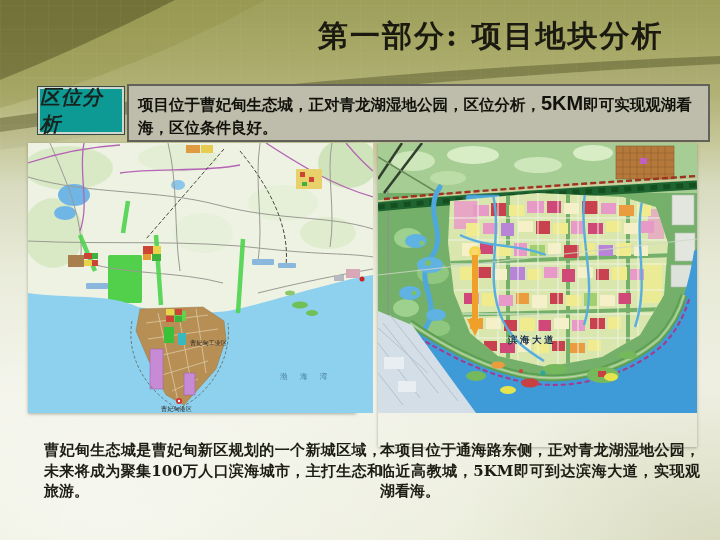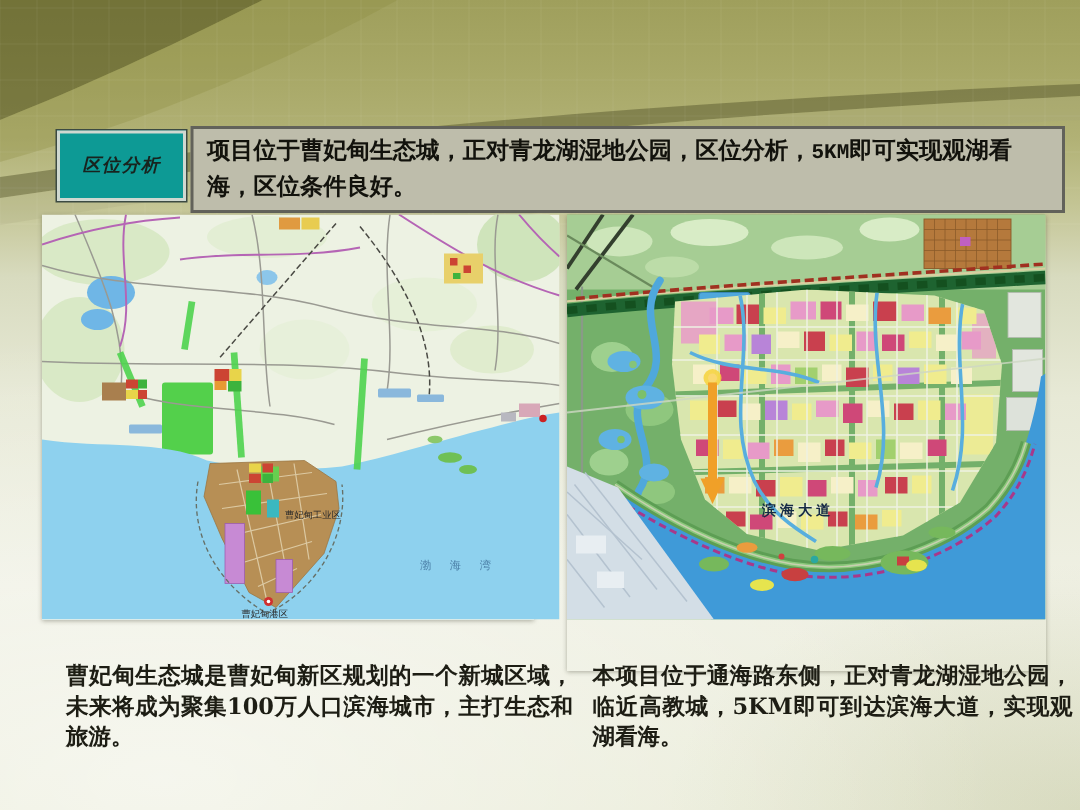--- a/index.html
+++ b/index.html
@@ -19,55 +19,56 @@
   .title{
     position:absolute;left:318px;top:16px;width:392px;
     font-family:"DejaVu Serif","Liberation Serif",serif;
     font-size:30px;font-weight:bold;color:#1a1a10;letter-spacing:2px;white-space:nowrap;
   }
   .loc-label{
     position:absolute;left:38px;top:87px;width:82px;height:43px;
     background:#0d9a95;border:2px solid #cfd8d0;box-shadow:0 0 0 1px #3c4a42;
     display:flex;align-items:center;justify-content:center;
     font-family:"DejaVu Serif","Liberation Serif",serif;font-style:italic;
-    font-size:12px;font-weight:bold;color:#18231e;letter-spacing:1px;
+    font-size:20px;font-weight:bold;color:#18231e;letter-spacing:1px;
   }
   .loc-box{
     position:absolute;left:127px;top:84px;width:561px;height:48px;
     background:#bebdab;border:2px solid #62625a;
     padding:3px 9px;box-sizing:content-box;
     font-family:"DejaVu Serif","Liberation Serif",serif;
     font-size:15.5px;font-weight:bold;color:#12120c;line-height:1.42;
   }
-  .loc-box .km{font-family:Liberation Mono, monospace;font-size:14px;}
+  .loc-box .km{font-family:Liberation Sans, sans-serif;font-size:20px;}
   .map-frame{position:absolute;top:143px;box-shadow:0 1px 3px rgba(40,40,20,.35);line-height:0;}
   .map-left{left:28px;width:328px;height:270px;}
   .map-right{left:378px;width:319px;height:304px;}
   .caption{
     position:absolute;top:440px;
     font-family:"DejaVu Serif","Liberation Serif",serif;
     font-size:15px;font-weight:bold;color:#1d1d14;line-height:1.38;text-align:justify;
   }
   .cap-left{left:44px;width:338px;}
-  .cap-right{left:380px;width:320px;margin-left:15px;}
+  .cap-right{left:380px;width:320px;}
   svg text{font-family:"DejaVu Sans","Liberation Sans",sans-serif;}
 </style>
 </head>
 <body>
 
 <div class="slide">
 
   <svg class="bg-curves" viewBox="0 0 720 540" preserveAspectRatio="none">
     <path d="M0,0 L175,0 C112,32 55,58 0,80 Z" fill="#4f4f1c" opacity="0.55"></path>
     <path d="M0,80 C55,58 112,32 175,0 L265,0 C182,46 92,82 0,108 Z" fill="#8a8a3e" opacity="0.30"></path>
     <path d="M0,118 C240,84 480,66 720,56 L720,64 C480,76 240,96 0,132 Z" fill="#54542a" opacity="0.48"></path>
     <path d="M0,132 C240,96 480,76 720,64 L720,80 C480,92 240,110 0,150 Z" fill="#a2a27c" opacity="0.22"></path>
   </svg>
   <div class="bg-texture"></div>
 
+  <div class="title">第一部分: 项目地块分析</div>
 
   <div class="loc-label">区位分析</div>
 
   <div class="loc-box"><span>项目位于曹妃甸生态城，正对青龙湖湿地公园，区位分析，</span><b class="km">5KM</b><span>即可实现观湖看海，区位条件良好。</span></div>
 
   <div class="map-frame map-left">
   <svg viewBox="0 0 345 270" width="345" height="270">
     <rect x="0" y="0" width="345" height="270" fill="#edf2e3"></rect>
     <g fill="#d9e9c6">
       <ellipse cx="40" cy="25" rx="45" ry="22"></ellipse>

